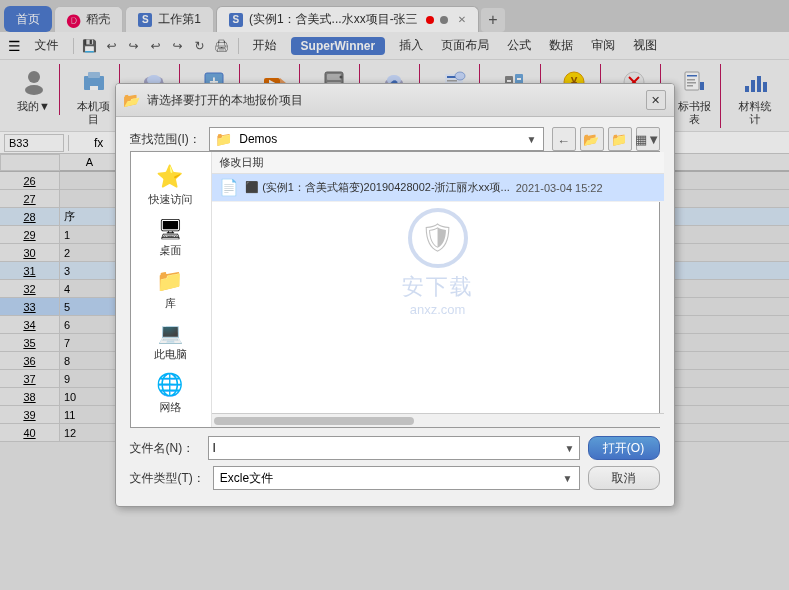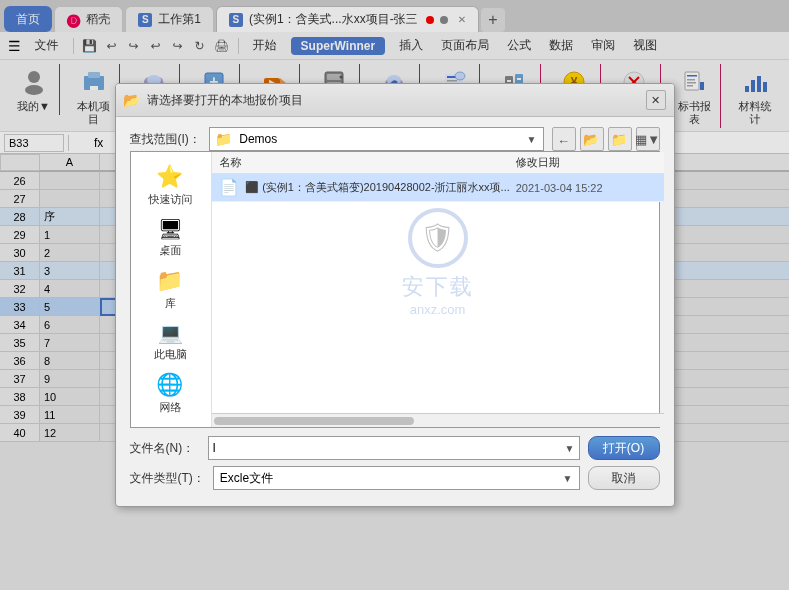--- a/index.html
+++ b/index.html
@@ -160,21 +160,21 @@
       position: relative; overflow: hidden;
     }
 
     .rows-area { display: flex; flex-direction: column; }
     .grid-row { display: flex; height: 18px; }
     .grid-cell {
       border-right: 1px solid #d0d0d0; border-bottom: 1px solid #d0d0d0;
       padding: 0 4px; font-size: 11px; display: flex; align-items: center;
       overflow: hidden; white-space: nowrap;
     }
-    .grid-cell.row-num { width: 40px; background: #f0f0f0; justify-content: center; flex-shrink: 0; }
+    .grid-cell.row-num { width: 60px; background: #f0f0f0; justify-content: center; flex-shrink: 0; text-decoration: underline; }
     .grid-cell.col-a { width: 60px; flex-shrink: 0; }
     .grid-cell.col-b { width: 80px; flex-shrink: 0; }
     .grid-cell.col-c { width: 200px; flex-shrink: 0; }
     .grid-cell.col-d { width: 80px; flex-shrink: 0; }
     .grid-cell.col-e { width: 90px; flex-shrink: 0; }
     .grid-cell.highlighted { background: #d9e8f7; }
     .col-headers { display: flex; height: 18px; border-bottom: 1px solid #bbb; }
   </style>
 </head>
 <body>
@@ -578,21 +578,20 @@
             <span class="sidebar-label">此电脑</span>
           </div>
           <div class="sidebar-item">
             <span class="sidebar-icon">🌐</span>
             <span class="sidebar-label">网络</span>
           </div>
         </div>
 
         <div class="file-main">
           <div class="file-list-header">
-            <span class="file-list-col name">名称</span>
             <span class="file-list-col date">修改日期</span>
           </div>
           <div class="file-list-scroll">
             <div class="file-item selected">
               <span class="file-item-icon">📄</span>
               <span class="file-item-name">⬛ (实例1：含美式箱变)20190428002-浙江丽水xx项...</span>
               <span class="file-item-date">2021-03-04 15:22</span>
             </div>
 
             <div style="position:relative;height:120px;display:flex;align-items:center;justify-content:center;pointer-events:none;">

